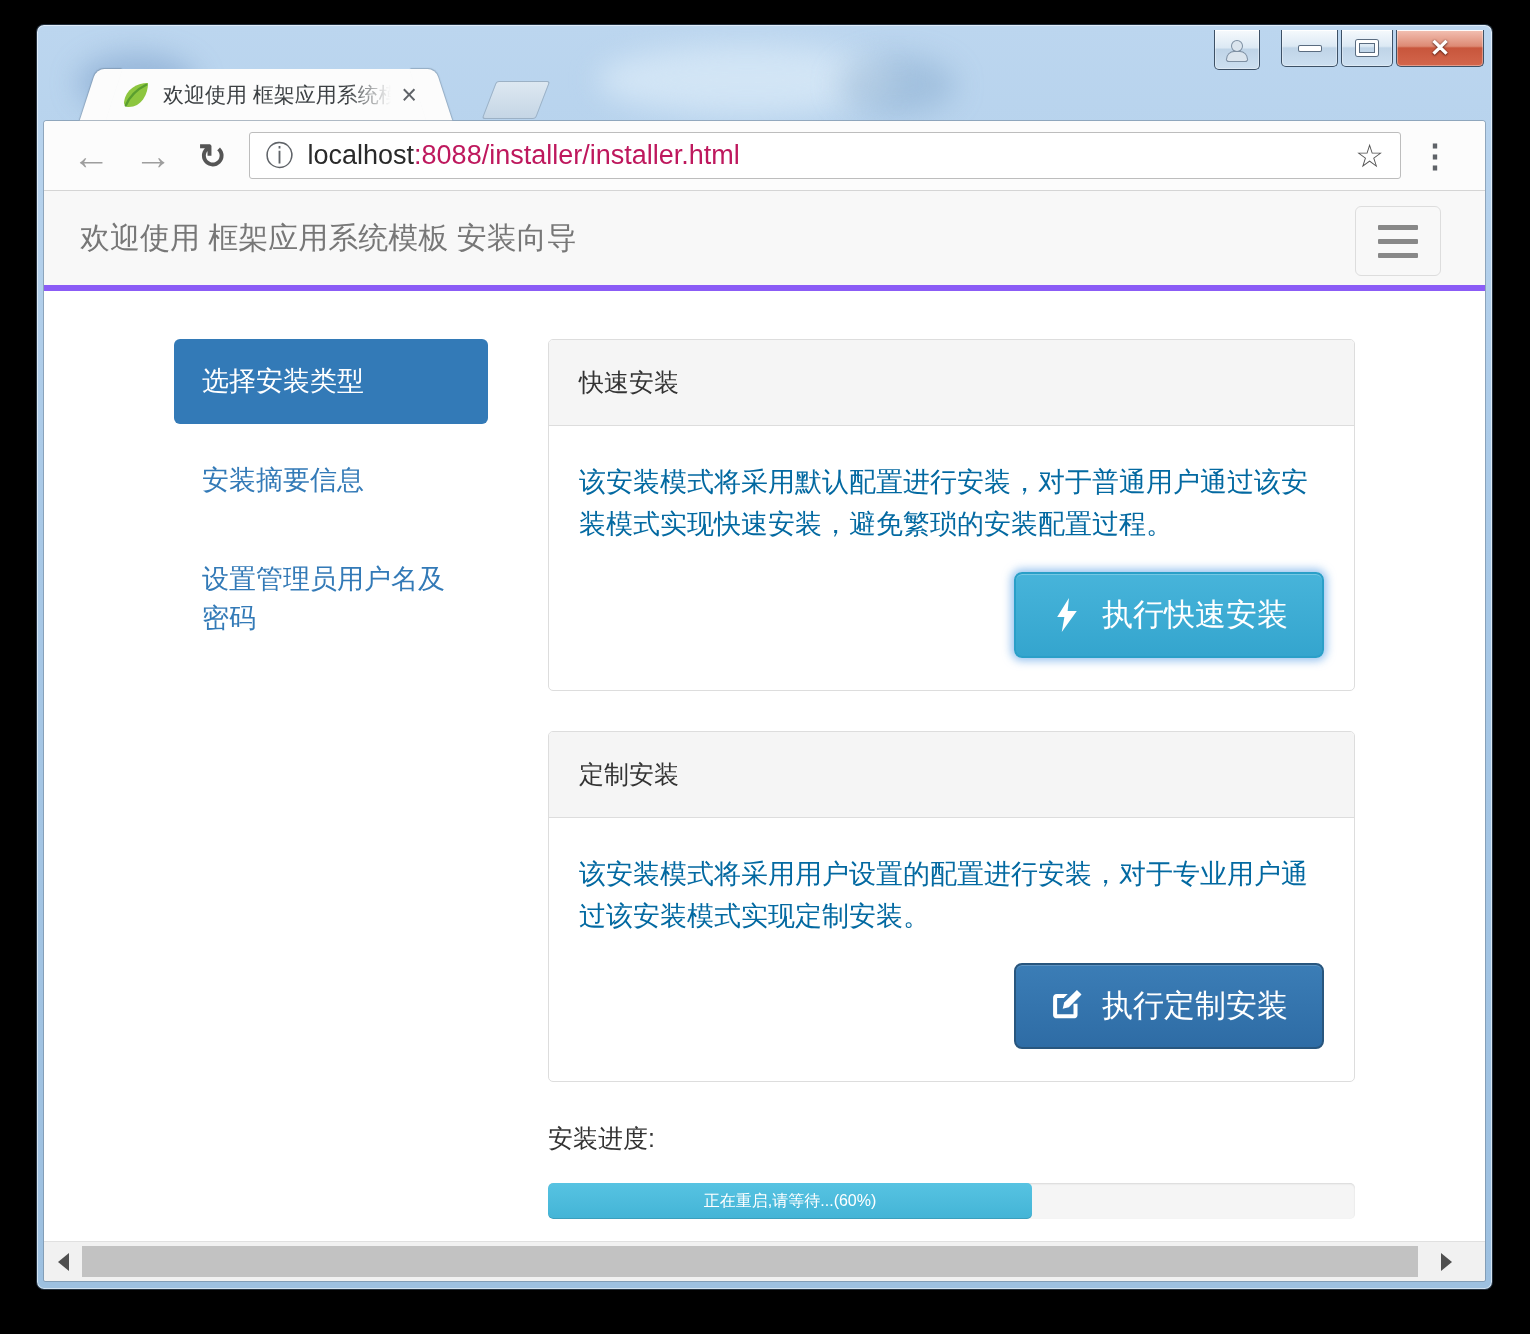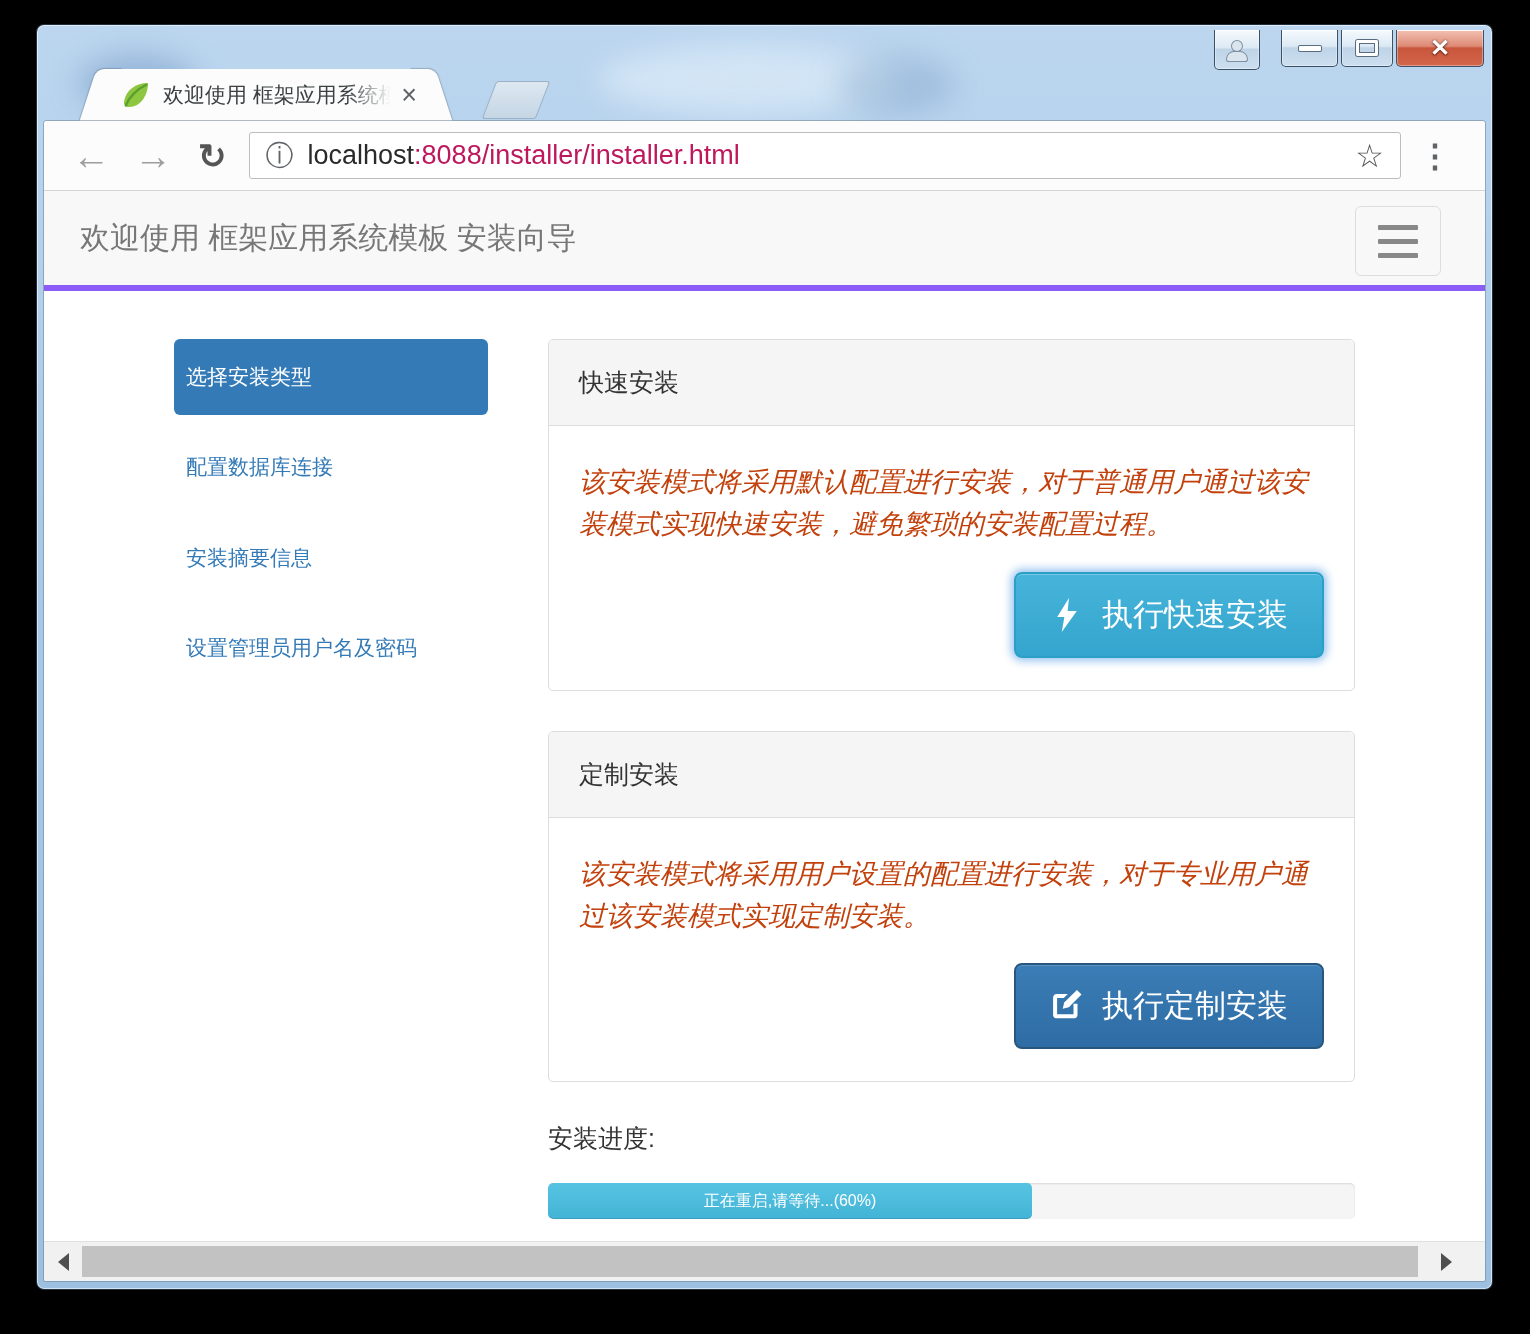--- a/index.html
+++ b/index.html
@@ -115,33 +115,33 @@
     position:absolute; right:44px; top:15px; width:86px; height:70px;
     border:1px solid #ddd; border-radius:6px; background:transparent;
     display:flex; flex-direction:column; align-items:center; justify-content:center; gap:9px;
     cursor:pointer;
   }
   .navbar-toggle .bar { width:40px; height:5px; background:#888; border-radius:1px; }
 
   .page-body { display:flex; padding:48px 130px 0 130px; }
   .sidebar { width:314px; margin-right:60px; flex-shrink:0; }
   .pill {
-    display:block; padding:23px 12px; font-size:21px; color:#337ab7;
+    display:block; padding:23px 28px; font-size:27px; color:#337ab7;
     border-radius:6px; margin-bottom:14px; text-decoration:none; line-height:1.45;
     cursor:pointer;
   }
   .pill.active { background:#337ab7; color:#fff; }
 
   .main { flex:1; }
   .panel { border:1px solid #ddd; border-radius:5px; margin-bottom:40px; background:#fff; }
   .panel-heading {
     background:#f5f5f5; border-bottom:1px solid #ddd; border-radius:4px 4px 0 0;
     padding:26px 30px; font-size:25px; color:#333;
   }
-  .panel-bodytext { padding:36px 30px 0; font-size:27px; color:#c2410c; line-height:1.55;font-style:italic; }
+  .panel-bodytext { padding:36px 30px 0; font-size:27px; color:#0369a1; line-height:1.55; }
   .btn-row { display:flex; justify-content:flex-end; padding:26px 30px 32px; }
   .big-btn {
     display:flex; align-items:center; gap:18px;
     font-size:31px; color:#fff; padding:20px 34px; border-radius:8px;
     cursor:pointer; font-family:Liberation Serif, serif;
   }
   .btn-quick {
     background:linear-gradient(180deg,#47b4da,#34a5ce);
     border:2px solid #2a9fc8;
     box-shadow:0 0 9px 3px rgba(100,165,230,.65), inset 0 1px 0 rgba(255,255,255,.25);
@@ -235,21 +235,20 @@
           <span class="bar"></span>
           <span class="bar"></span>
           <span class="bar"></span>
         </button>
       </div>
 
       <div class="page-body">
 
         <nav class="sidebar">
           <a class="pill active">选择安装类型</a>
-          <a class="pill">配置数据库连接</a>
           <a class="pill">安装摘要信息</a>
           <a class="pill">设置管理员用户名及密码</a>
         </nav>
 
         <div class="main">
 
           <div class="panel">
             <div class="panel-heading">快速安装</div>
             <p class="panel-bodytext">该安装模式将采用默认配置进行安装，对于普通用户通过该安装模式实现快速安装，避免繁琐的安装配置过程。</p>
             <div class="btn-row">

